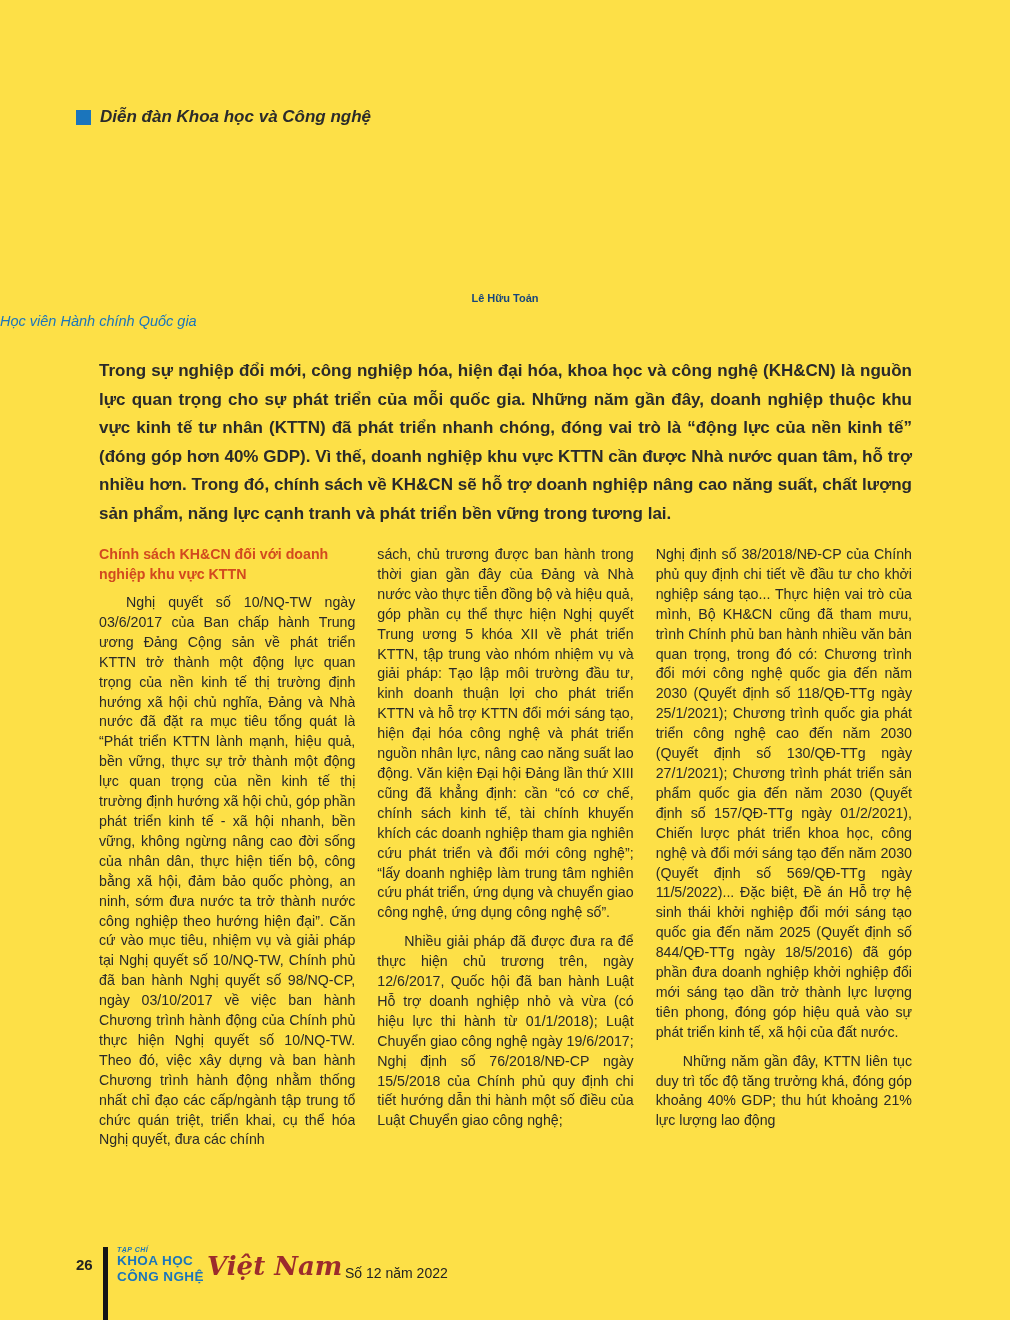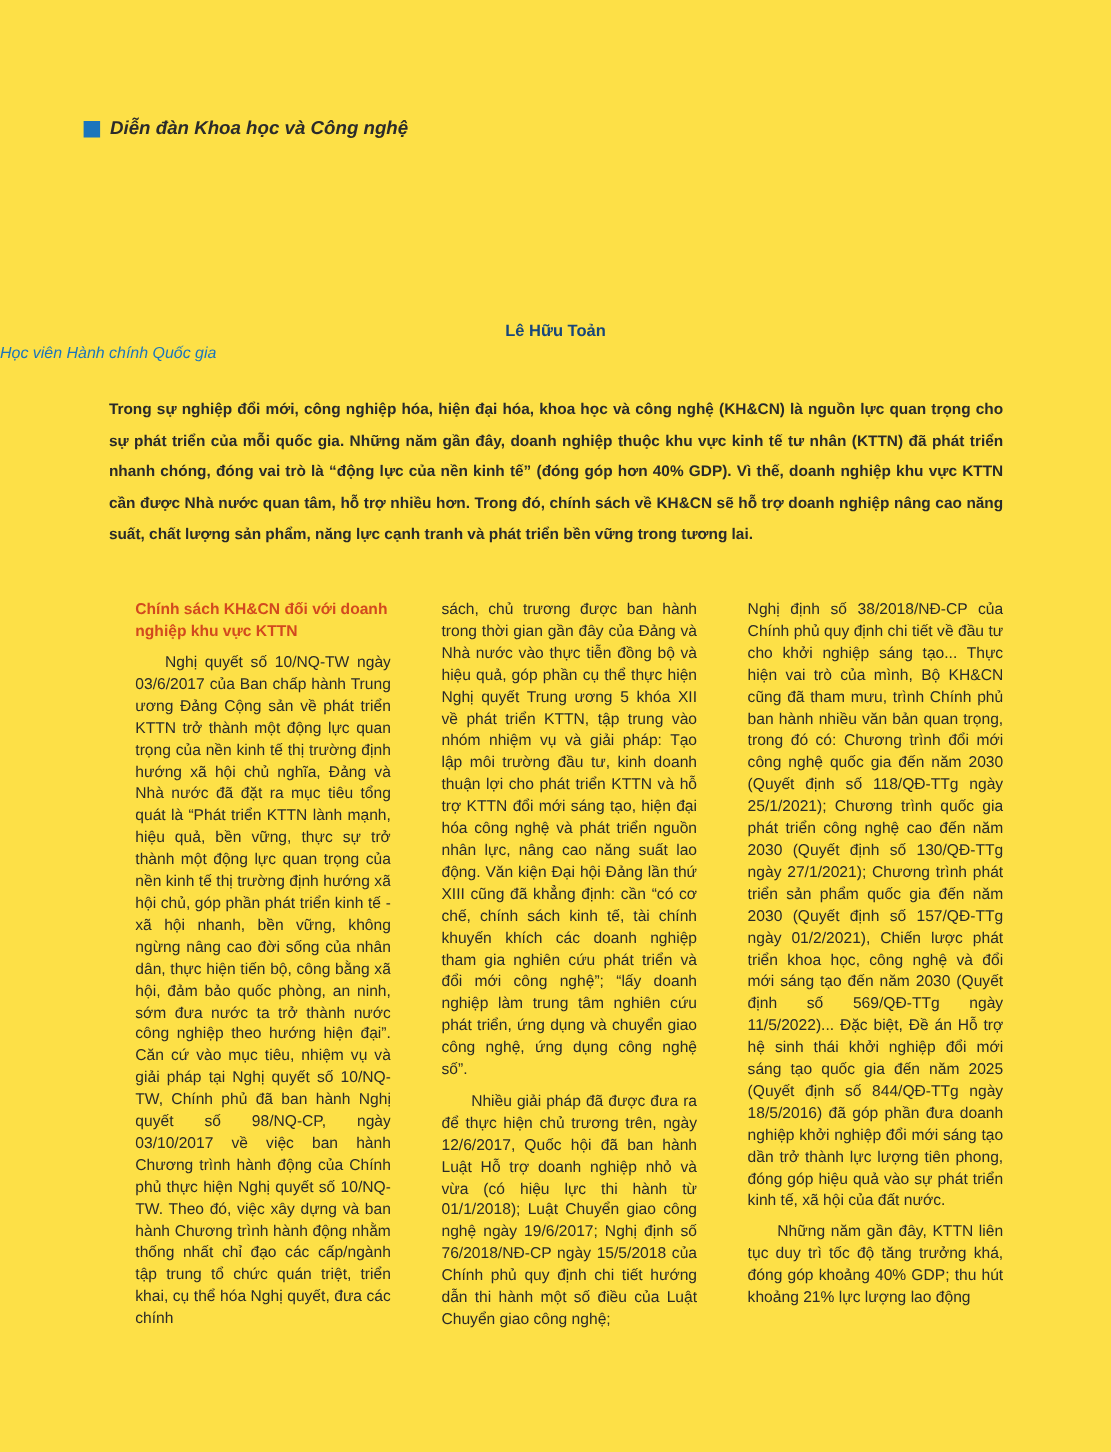--- a/index.html
+++ b/index.html
@@ -17,33 +17,33 @@
   
   .kicker { position:absolute; top:107px; left:76px; display:flex; align-items:center; gap:9px; }
   .kicker-sq { width:15px; height:15px; background:#1b75bc; flex:0 0 auto; }
   .kicker-text { font-size:17px; font-weight:bold; font-style:italic; color:#2b2b2b; }
 
   
   .title { position:absolute; top:178px; left:100px; width:820px;
            color:#1b75bc; font-size:31px; font-weight:bold; line-height:47px; letter-spacing:0.4px; }
 
   .author { position:absolute; top:292px; left:0; width:100%; text-align:center;
-            font-weight:bold; font-size:15px; color:#17467c; }
+            font-weight:bold; font-size:11px; color:#17467c; }
   .affiliation { position:absolute; top:313px; left:0; width:100%; text-align:left;
                  font-style:italic; font-size:14.5px; color:#1b75bc; }
 
   
   .abstract { position:absolute; top:357px; left:99px; width:813px;
-              font-size:14px; font-weight:bold; line-height:28.5px; text-align:justify; color:#2a2a2a; }
+              font-size:17px; font-weight:bold; line-height:28.5px; text-align:justify; color:#2a2a2a; }
 
   
   .columns { position:absolute; top:545px; left:99px; width:813px; height:670px;
              display:flex; gap:22px; }
   .col { flex:1 1 0; font-size:14.2px; line-height:19.9px; text-align:justify;
-         overflow:hidden; color:#2a2a2a;margin-left:24px; }
+         overflow:hidden; color:#2a2a2a; }
   .col-heading { color:#d2491f; font-weight:bold; font-size:14.2px; line-height:19.5px; margin-bottom:9px; text-align:left; }
   .para + .para { margin-top:9px; }
   .indent { text-indent:27px; }
 
   
   .footer { position:absolute; left:0; top:1240px; width:1010px; height:80px; }
   .page-num { position:absolute; left:76px; top:16px; font-size:15px; font-weight:bold; color:#222; }
   .footer-bar { position:absolute; left:103px; top:7px; width:5px; height:73px; background:#151515; }
   .logo { position:absolute; left:117px; top:6px; }
   .logo-tag { font-size:7px; font-weight:bold; font-style:italic; color:#1b75bc; letter-spacing:0.5px; }
@@ -78,14 +78,25 @@
     <div class="col">
       <p class="para">sách, chủ trương được ban hành trong thời gian gần đây của Đảng và Nhà nước vào thực tiễn đồng bộ và hiệu quả, góp phần cụ thể thực hiện Nghị quyết Trung ương 5 khóa XII về phát triển KTTN, tập trung vào nhóm nhiệm vụ và giải pháp: Tạo lập môi trường đầu tư, kinh doanh thuận lợi cho phát triển KTTN và hỗ trợ KTTN đổi mới sáng tạo, hiện đại hóa công nghệ và phát triển nguồn nhân lực, nâng cao năng suất lao động. Văn kiện Đại hội Đảng lần thứ XIII cũng đã khẳng định: cần “có cơ chế, chính sách kinh tế, tài chính khuyến khích các doanh nghiệp tham gia nghiên cứu phát triển và đổi mới công nghệ”; “lấy doanh nghiệp làm trung tâm nghiên cứu phát triển, ứng dụng và chuyển giao công nghệ, ứng dụng công nghệ số”.</p>
       <p class="para indent">Nhiều giải pháp đã được đưa ra để thực hiện chủ trương trên, ngày 12/6/2017, Quốc hội đã ban hành Luật Hỗ trợ doanh nghiệp nhỏ và vừa (có hiệu lực thi hành từ 01/1/2018); Luật Chuyển giao công nghệ ngày 19/6/2017; Nghị định số 76/2018/NĐ-CP ngày 15/5/2018 của Chính phủ quy định chi tiết hướng dẫn thi hành một số điều của Luật Chuyển giao công nghệ;</p>
     </div>
     <div class="col">
       <p class="para">Nghị định số 38/2018/NĐ-CP của Chính phủ quy định chi tiết về đầu tư cho khởi nghiệp sáng tạo... Thực hiện vai trò của mình, Bộ KH&amp;CN cũng đã tham mưu, trình Chính phủ ban hành nhiều văn bản quan trọng, trong đó có: Chương trình đổi mới công nghệ quốc gia đến năm 2030 (Quyết định số 118/QĐ-TTg ngày 25/1/2021); Chương trình quốc gia phát triển công nghệ cao đến năm 2030 (Quyết định số 130/QĐ-TTg ngày 27/1/2021); Chương trình phát triển sản phẩm quốc gia đến năm 2030 (Quyết định số 157/QĐ-TTg ngày 01/2/2021), Chiến lược phát triển khoa học, công nghệ và đổi mới sáng tạo đến năm 2030 (Quyết định số 569/QĐ-TTg ngày 11/5/2022)... Đặc biệt, Đề án Hỗ trợ hệ sinh thái khởi nghiệp đổi mới sáng tạo quốc gia đến năm 2025 (Quyết định số 844/QĐ-TTg ngày 18/5/2016) đã góp phần đưa doanh nghiệp khởi nghiệp đổi mới sáng tạo dần trở thành lực lượng tiên phong, đóng góp hiệu quả vào sự phát triển kinh tế, xã hội của đất nước.</p>
       <p class="para indent">Những năm gần đây, KTTN liên tục duy trì tốc độ tăng trưởng khá, đóng góp khoảng 40% GDP; thu hút khoảng 21% lực lượng lao động</p>
     </div>
   </div>
 
+  <div class="footer">
+    <span class="page-num">26</span>
+    <span class="footer-bar"></span>
+    <div class="logo">
+      <div class="logo-tag">TẠP CHÍ</div>
+      <div class="logo-l1">KHOA HỌC</div>
+      <div class="logo-l2">CÔNG NGHỆ</div>
+    </div>
+    <span class="logo-script">Việt Nam</span>
+    <span class="issue">Số 12 năm 2022</span>
+  </div>
 
 </div>
 
 </body></html>

